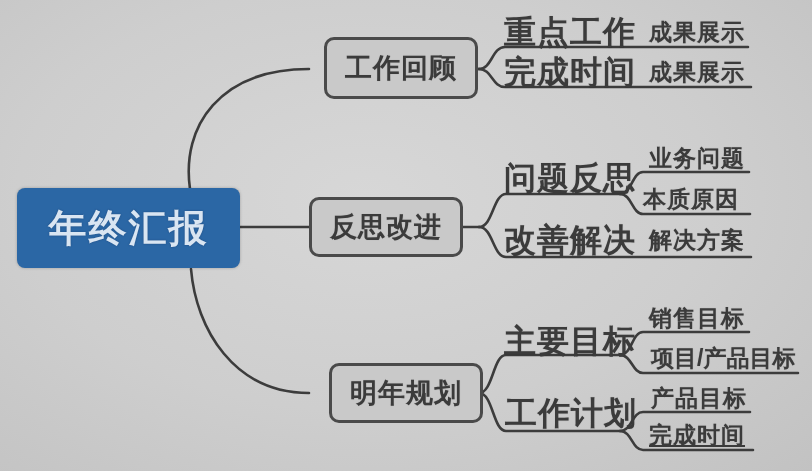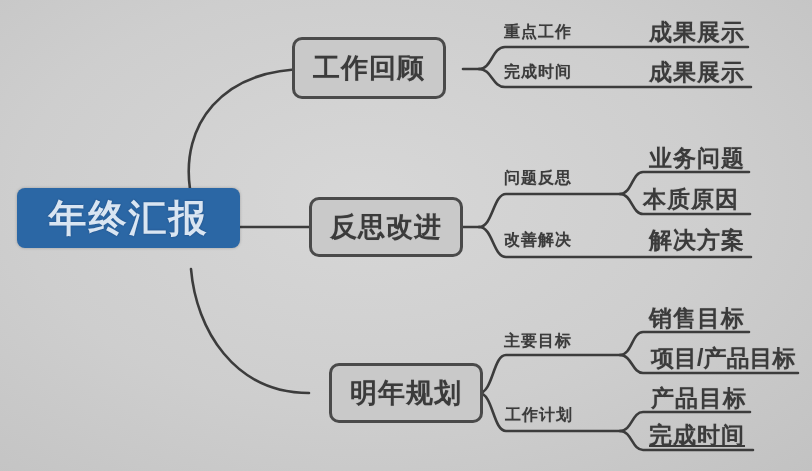--- a/index.html
+++ b/index.html
@@ -14,51 +14,51 @@
     background:radial-gradient(ellipse at 45% 42%, #d7d7d7 0%, #cecece 55%, #c2c2c2 100%);
   }
   .wires{position:absolute;left:0;top:0;width:812px;height:471px;}
   .node{
     position:absolute;
     display:flex;align-items:center;justify-content:center;
     box-sizing:border-box;
     cursor:default;
   }
   .root{
-    left:17px;top:188px;width:223px;height:60px;
+    left:17px;top:188px;width:223px;height:80px;
     background:#2b67a5;
     border-radius:8px;
     color:#d9e5f2;
     font-size:38px;font-weight:bold;
     letter-spacing:2px;
     text-shadow:0 0 2px rgba(20,40,80,.45);
     box-shadow:0 0 3px rgba(0,0,0,.25);
   }
   .branch{
     width:154px;height:62px;
     background:#c9c9c9;
     border:3px solid #4a4a4a;
     border-radius:10px;
     color:#3b3b3b;
     font-size:27px;font-weight:bold;
     letter-spacing:1px;
     text-shadow:0 0 1px rgba(0,0,0,.2);
   }
-  .b1{left:292px;top:37px;}
+  .b1{left:324px;top:37px;}
   .b2{left:309px;top:197px;height:60px;}
   .b3{left:309px;top:363px;height:60px;margin-left:20px;}
   .lbl{
     position:absolute;
     color:#3b3b3b;
     font-weight:bold;
     white-space:nowrap;
     text-shadow:0 0 1px rgba(0,0,0,.22);
     letter-spacing:1px;
   }
-  .l2{font-size:16px;line-height:24px;}
+  .l2{font-size:32px;line-height:24px;}
   .l3{font-size:23px;line-height:23px;}
 </style>
 </head>
 <body>
 
 <div class="canvas">
 
   <svg class="wires" viewBox="0 0 812 471">
     <g fill="none" stroke="#3c3c3c" stroke-width="2.6" stroke-linecap="round">
 

